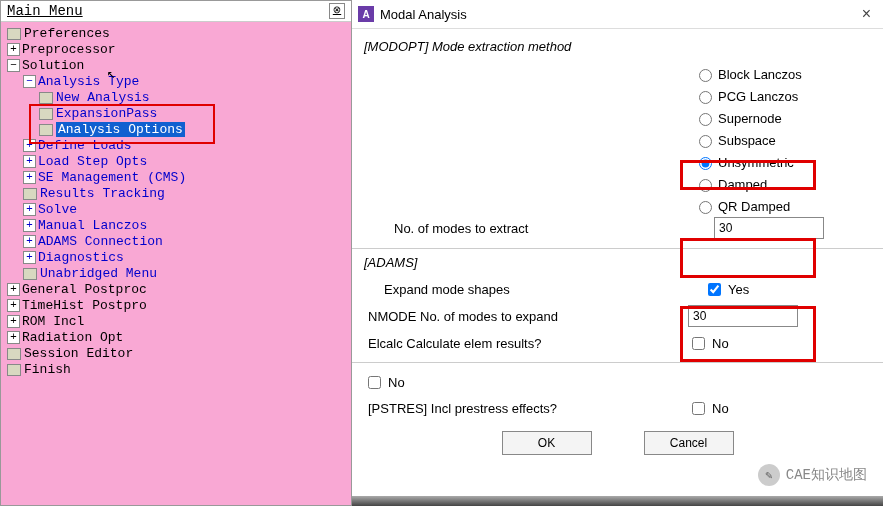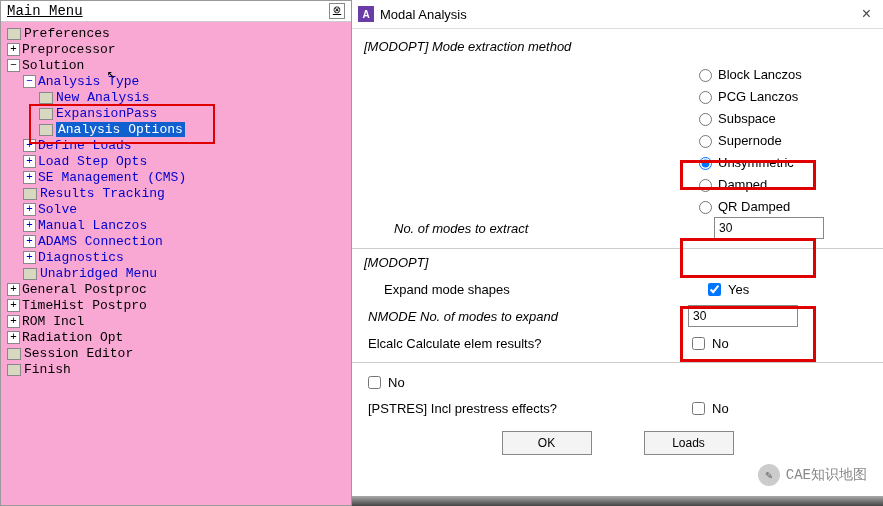--- a/index.html
+++ b/index.html
@@ -128,21 +128,20 @@
   }
   .radio-row input { margin-right:6px; }
   .field-row {
     display:flex;
     align-items:center;
     height:28px;
   }
   .field-row .lab {
     width: 320px;
     padding-left: 30px;
-    font-style: italic;
   }
   .field-row .ctrlcol {
     margin-left: 0;
   }
   .txt {
     width: 100px;
     height: 18px;
     border:1px solid #888;
     padding: 1px 4px;
     font-family: Arial, sans-serif;
@@ -241,25 +240,25 @@
         <div class="radio-row">
             <input type="radio" name="m" style="">
             <span>Block Lanczos</span>
           </div>
         <div class="radio-row">
             <input type="radio" name="m" style="">
             <span>PCG Lanczos</span>
           </div>
         <div class="radio-row">
             <input type="radio" name="m" style="">
+            <span>Supernode</span>
+          </div>
+        <div class="radio-row">
+            <input type="radio" name="m" style="">
             <span>Subspace</span>
-          </div>
-        <div class="radio-row">
-            <input type="radio" name="m" style="">
-            <span>Supernode</span>
           </div>
         <div class="radio-row">
             <input type="radio" name="m" checked="" style="">
             <span>Unsymmetric</span>
           </div>
         <div class="radio-row">
             <input type="radio" name="m" style="">
             <span>Damped</span>
           </div>
         <div class="radio-row">
@@ -268,21 +267,21 @@
           </div>
       </div>
 
       <div class="field-row">
         <span class="lab">No. of modes to extract</span>
         <span class="ctrlcol"><input class="txt" value="30" style=""></span>
       </div>
 
       <div class="hr"></div>
 
-      <div class="section-label">[MODOPT]</div>
+      <div class="section-label">[ADAMS]</div>
 
       <div class="chk-row">
         <span class="lab" style="padding-left:20px">Expand mode shapes</span>
         <span class="ctrlcol">
             <input type="checkbox" checked="" style="">
             <span>Yes</span>
           </span>
       </div>
 
       <div class="field-row">
@@ -310,21 +309,21 @@
       <div class="chk-row">
         <span class="lab">[PSTRES] Incl prestress effects?</span>
         <span class="ctrlcol">
             <input type="checkbox" style="">
             <span>No</span>
           </span>
       </div>
 
       <div class="btns">
         <button class="btn">OK</button>
-        <button class="btn">Loads</button>
+        <button class="btn">Cancel</button>
       </div>
     </div>
 
     <div class="redbox" style="left:328px; top:160px; width:130px; height:24px;"></div>
     <div class="redbox" style="left:328px; top:238px; width:130px; height:34px;"></div>
     <div class="redbox" style="left:328px; top:306px; width:130px; height:50px;"></div>
 
     <div class="bottom-shadow"></div>
   </div>
 </div>

